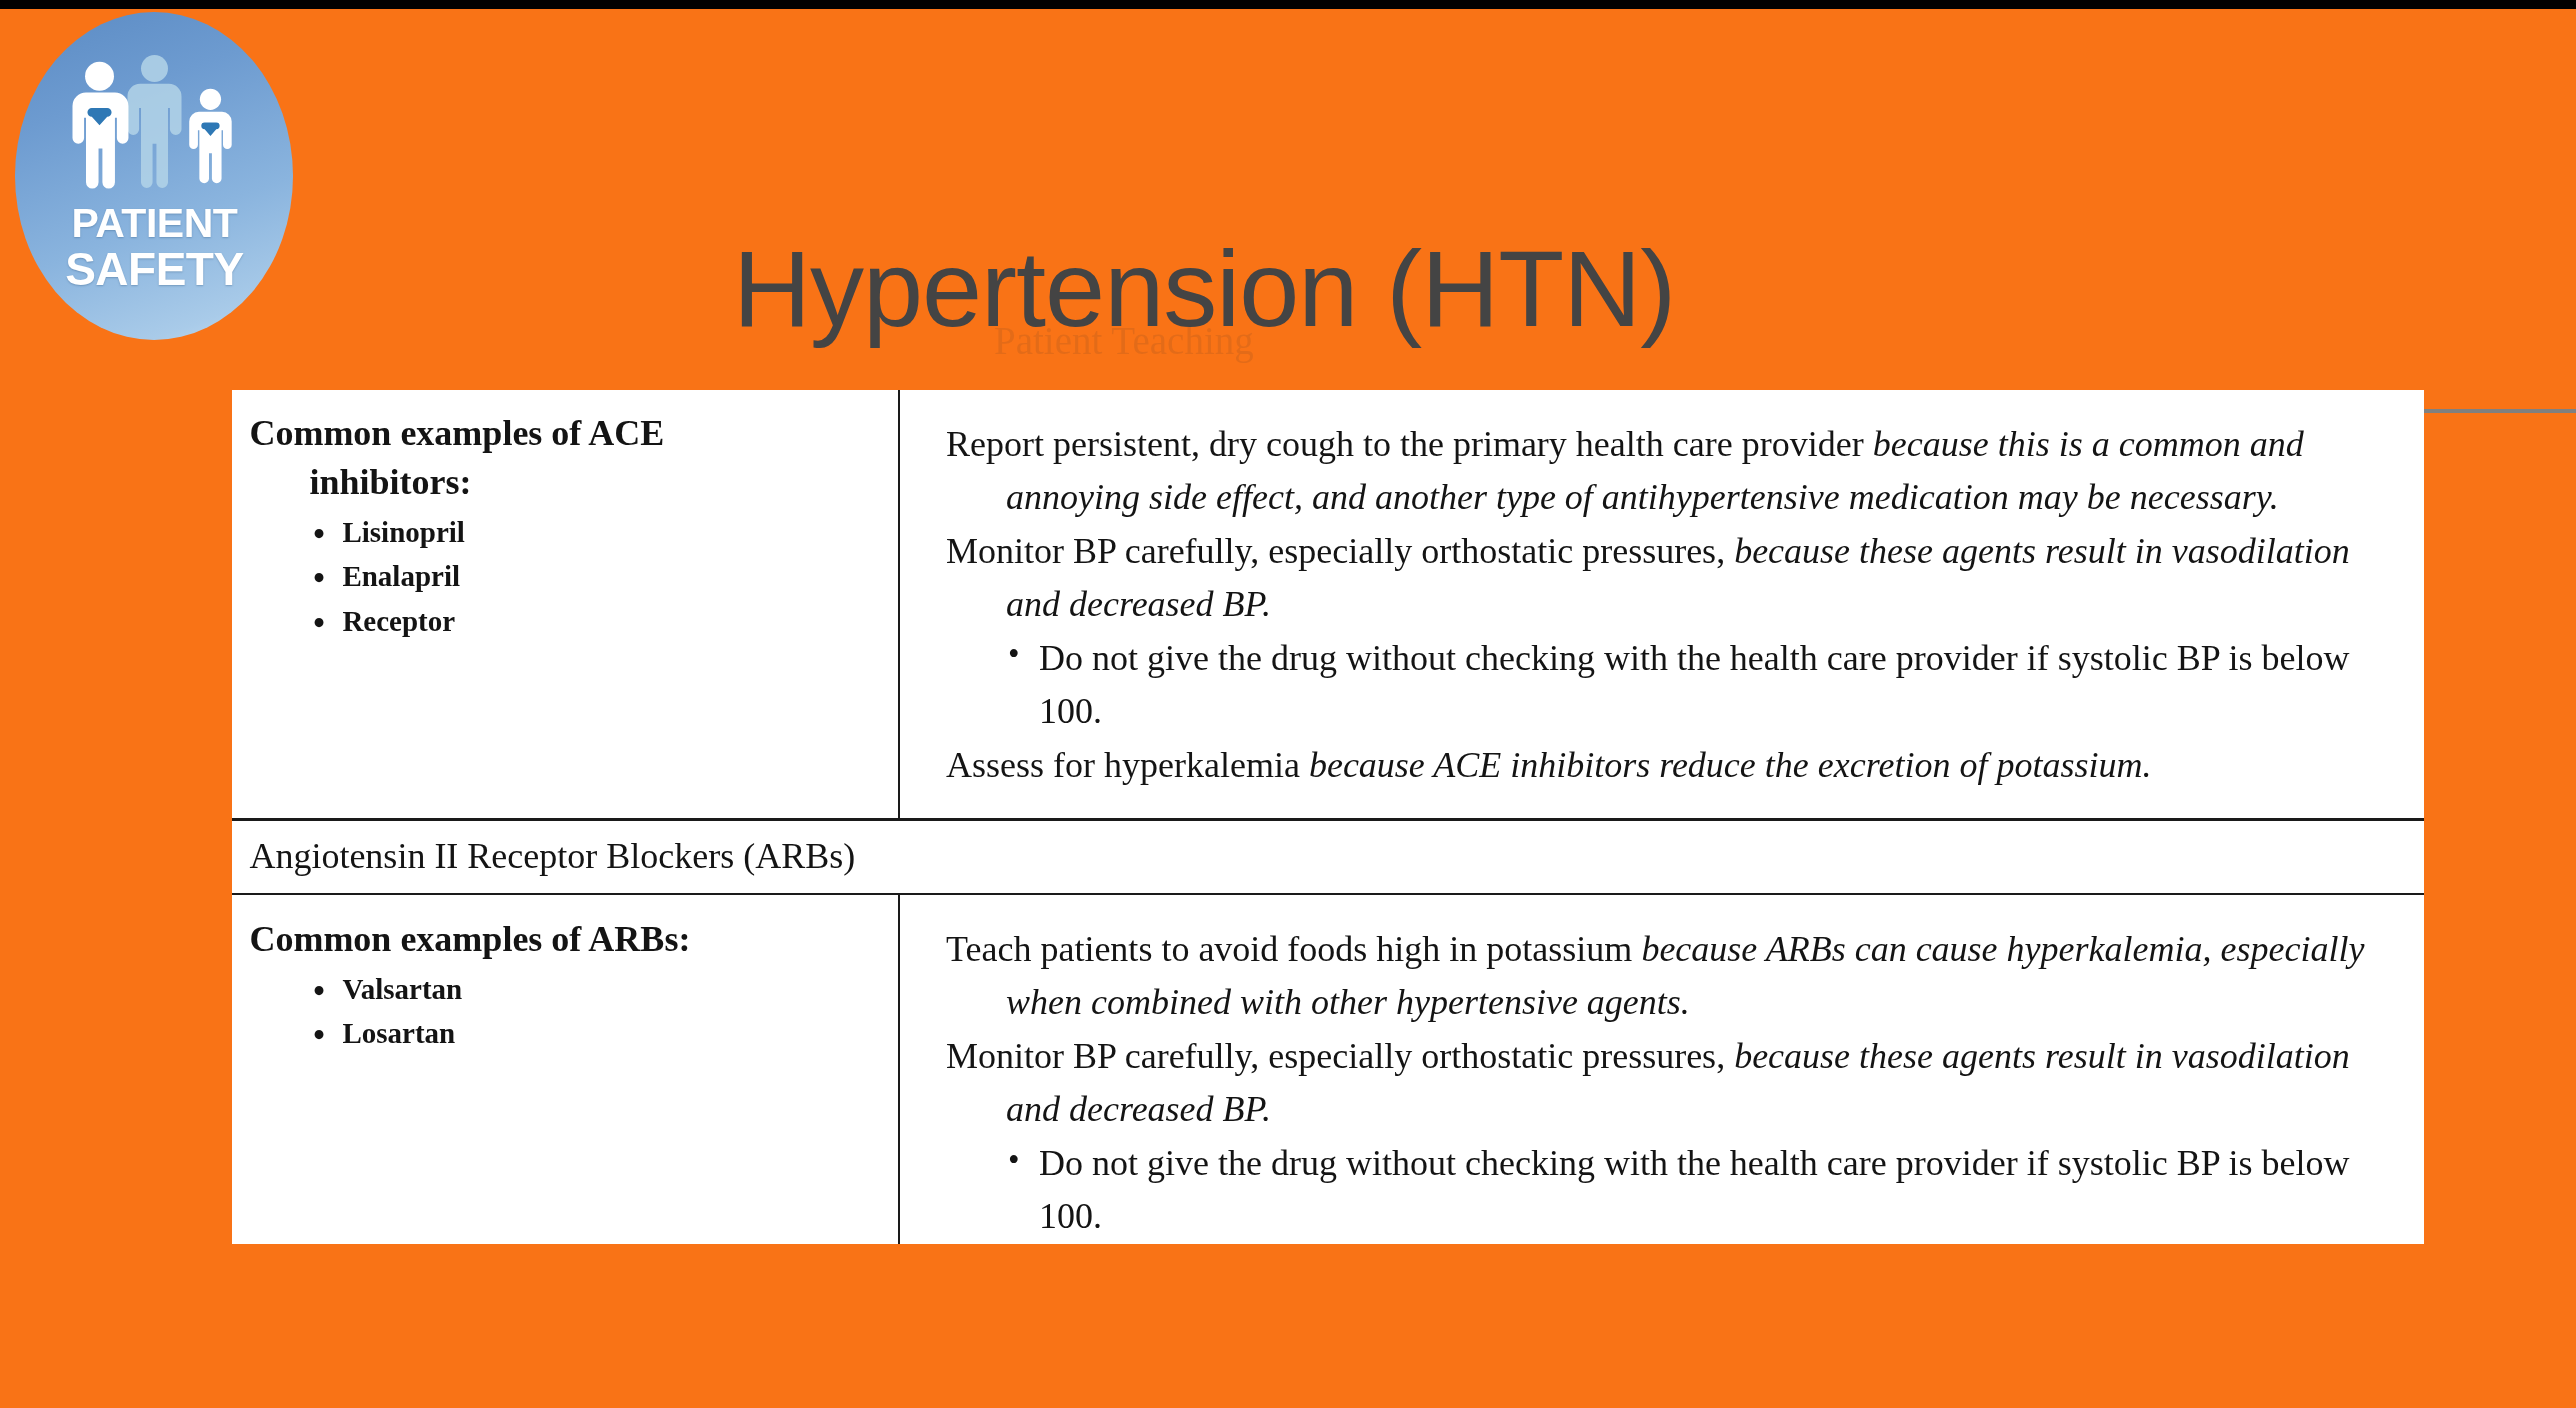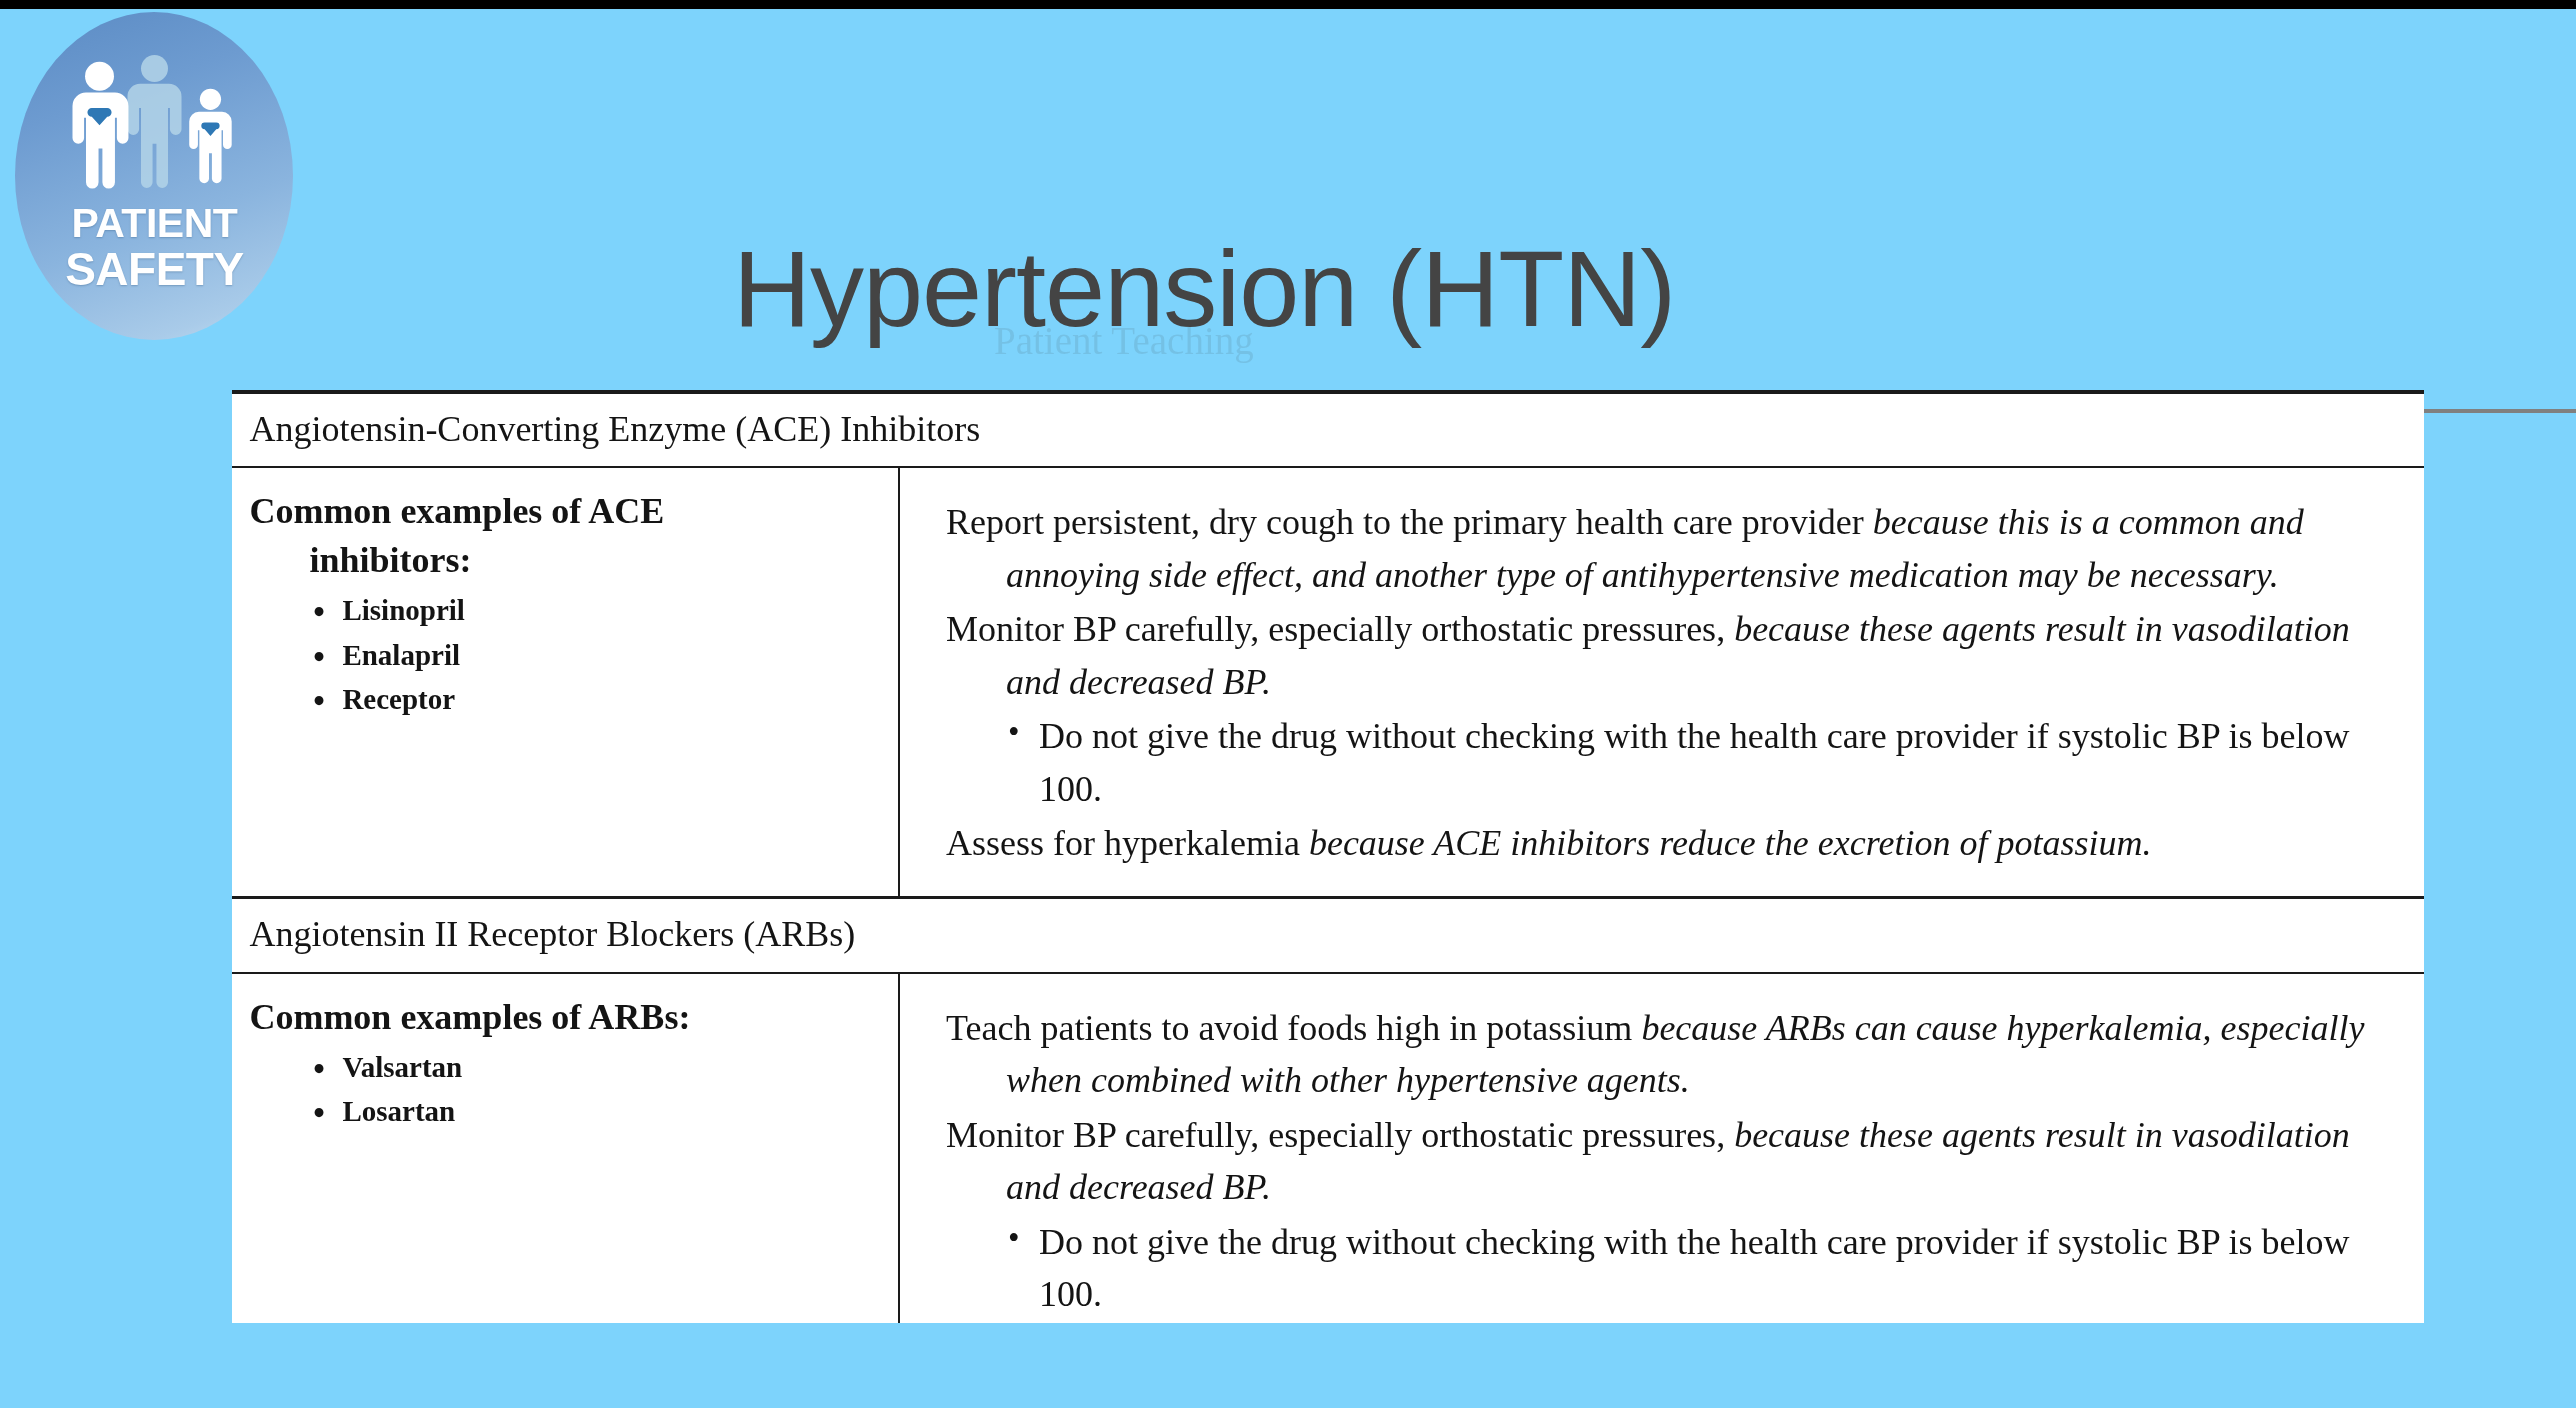--- a/index.html
+++ b/index.html
@@ -5,21 +5,21 @@
 <style>
   html, body {
     margin: 0;
     padding: 0;
     background: #ffffff;
   }
   #slide {
     position: relative;
     width: 2576px;
     height: 1409px;
-    background: #7dd3fc;
+    background: #f97316;
     overflow: hidden;
     font-family: "Liberation Serif", "DejaVu Serif", serif;
   }
 
   
   .top-strip {
     position: absolute;
     left: 0; top: 0;
     width: 2576px; height: 8.7px;
     background: #000000;
@@ -233,23 +233,20 @@
 
   <div class="header-rule"></div>
 
   <table class="doc-table">
     <colgroup>
       <col class="col-left">
       <col class="col-right">
     </colgroup>
     <tbody>
 
-      <tr class="section-row first">
-        <td colspan="2">Angiotensin-Converting Enzyme (ACE) Inhibitors</td>
-      </tr>
 
       <tr class="body-row">
         <td class="cell-left">
           <div class="lead">
             <span>Common examples of ACE</span>
             <span class="cont">inhibitors:</span>
           </div>
           <ul class="drug-list">
             <li>Lisinopril</li>
             <li>Enalapril</li>

